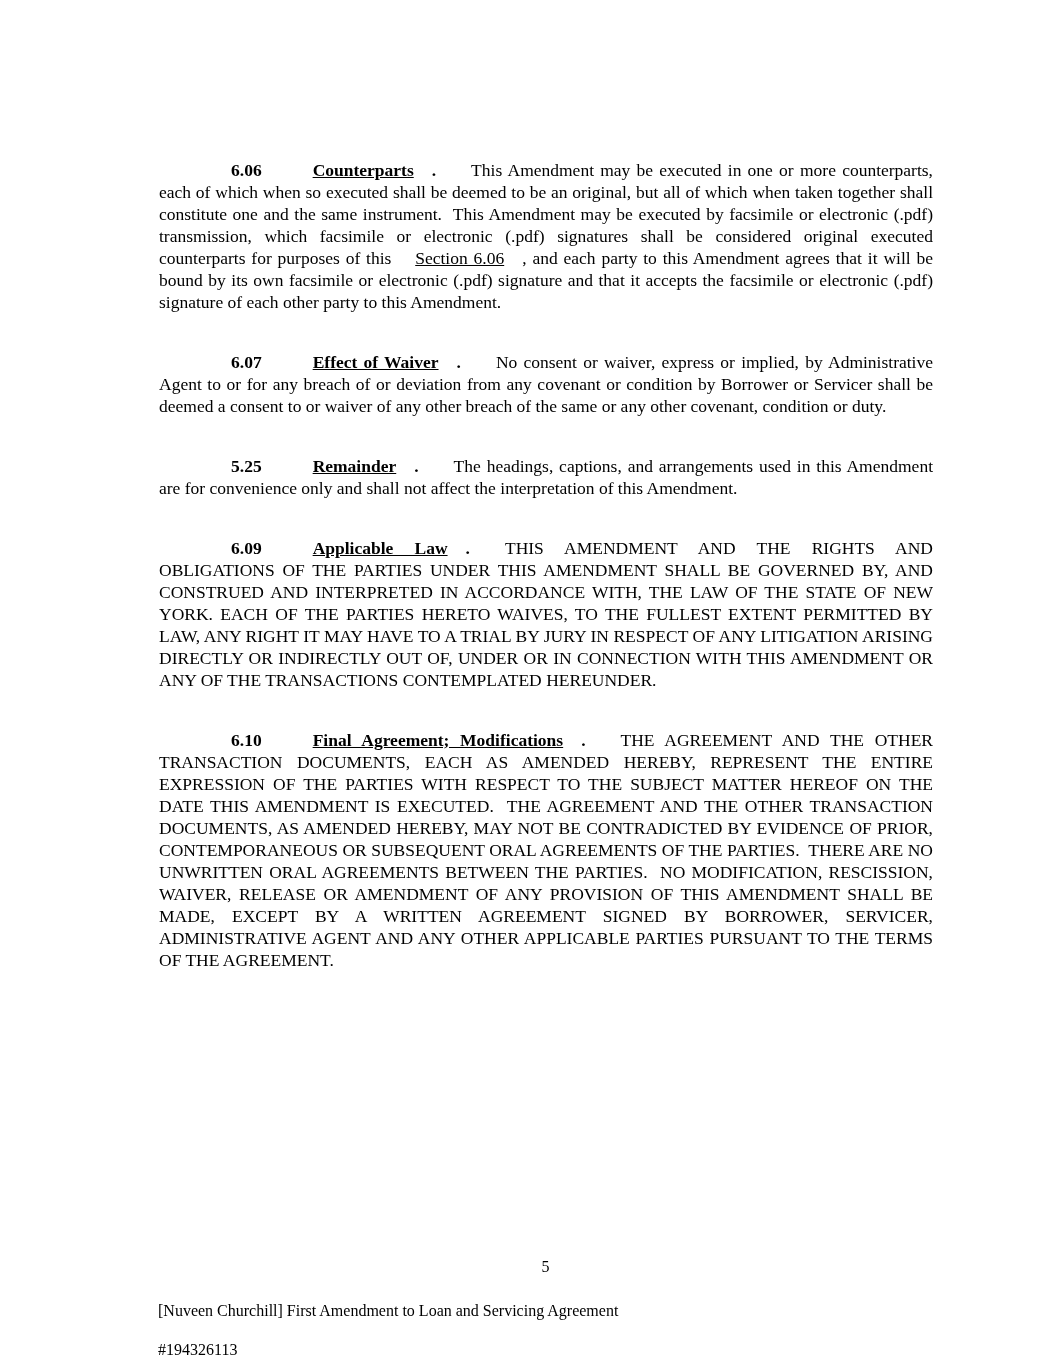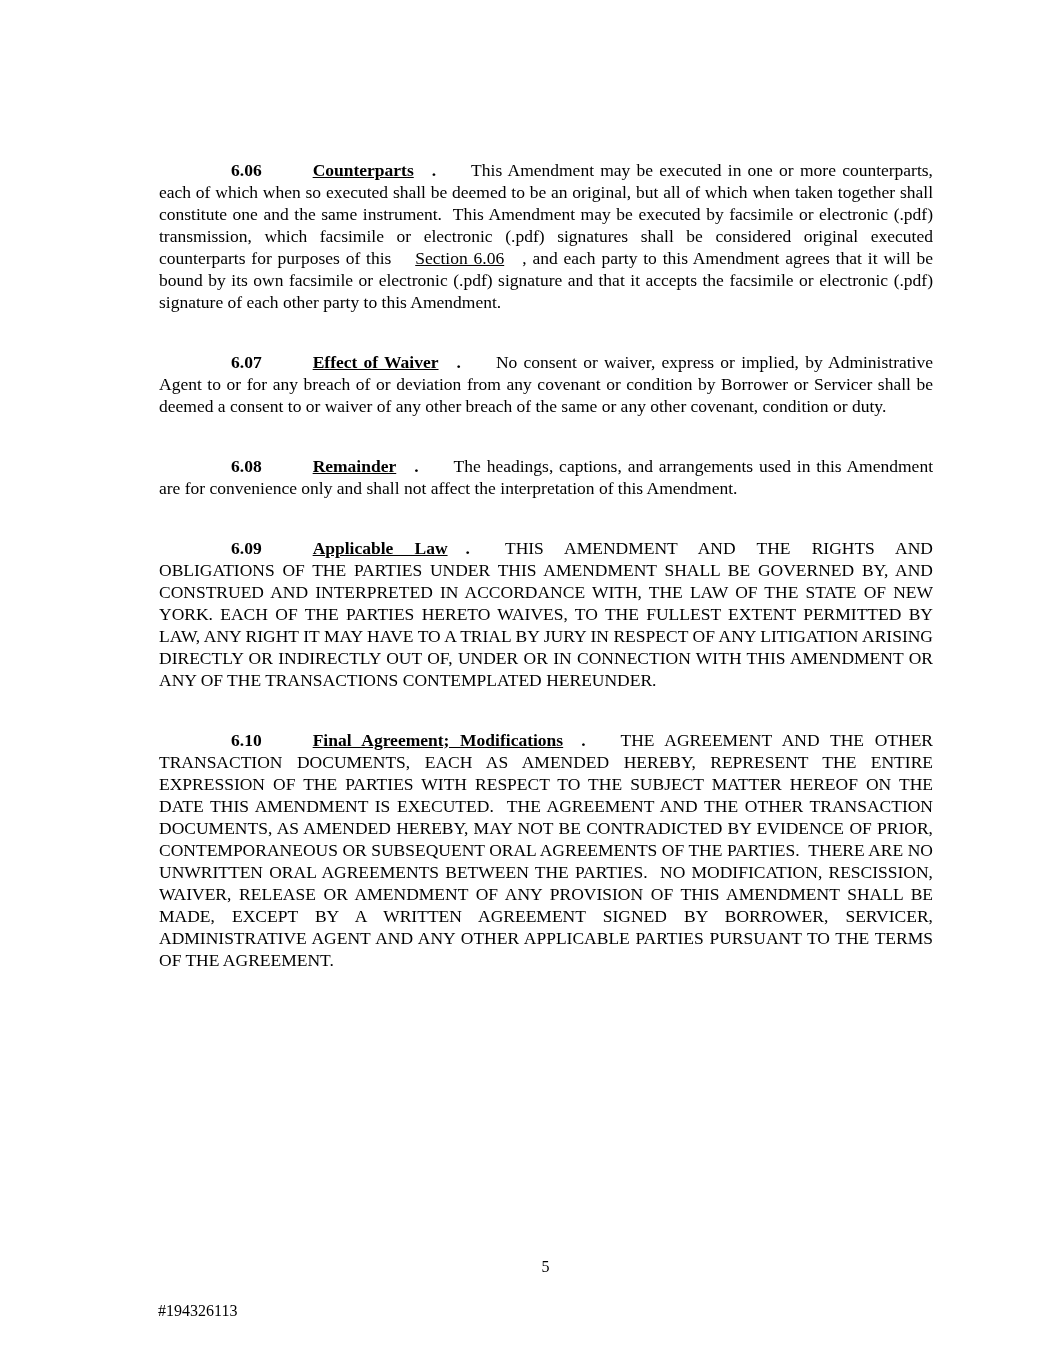--- a/index.html
+++ b/index.html
@@ -66,27 +66,28 @@
 </head>
 <body>
 
 <div class="page">
   <div class="content">
 
     <p class="para"><span class="sec-num">6.06</span><span class="sec-heading"><span class="hword">Counterparts</span><span>.</span></span><span>This Amendment may be executed in one or more counterparts, each of which when so executed shall be deemed to be an original, but all of which when taken together shall constitute one and the same instrument.&nbsp; This Amendment may be executed by facsimile or electronic (.pdf) transmission, which facsimile or electronic (.pdf) signatures shall be considered original executed counterparts for purposes of this </span><span class="uref">Section 6.06</span><span>, and each party to this Amendment agrees that it will be bound by its own facsimile or electronic (.pdf) signature and that it accepts the facsimile or electronic (.pdf) signature of each other party to this Amendment.</span></p>
 
     <p class="para"><span class="sec-num">6.07</span><span class="sec-heading"><span class="hword">Effect of Waiver</span><span>.</span></span><span>No consent or waiver, express or implied, by Administrative Agent to or for any breach of or deviation from any covenant or condition by Borrower or Servicer shall be deemed a consent to or waiver of any other breach of the same or any other covenant, condition or duty.</span></p>
 
-    <p class="para"><span class="sec-num">6.08</span><span class="sec-heading"><span class="hword">Remainder</span><span>.</span></span><span>The headings, captions, and arrangements used in this Amendment are for convenience only and shall not affect the interpretation of this Amendment.</span></p>
+    <p class="para"><span class="sec-num">5.25</span><span class="sec-heading"><span class="hword">Remainder</span><span>.</span></span><span>The headings, captions, and arrangements used in this Amendment are for convenience only and shall not affect the interpretation of this Amendment.</span></p>
 
     <p class="para"><span class="sec-num">6.09</span><span class="sec-heading"><span class="hword">Applicable Law</span><span>.</span></span><span>THIS AMENDMENT AND THE RIGHTS AND OBLIGATIONS OF THE PARTIES UNDER THIS AMENDMENT SHALL BE GOVERNED BY, AND CONSTRUED AND INTERPRETED IN ACCORDANCE WITH, THE LAW OF THE STATE OF NEW YORK. EACH OF THE PARTIES HERETO WAIVES, TO THE FULLEST EXTENT PERMITTED BY LAW, ANY RIGHT IT MAY HAVE TO A TRIAL BY JURY IN RESPECT OF ANY LITIGATION ARISING DIRECTLY OR INDIRECTLY OUT OF, UNDER OR IN CONNECTION WITH THIS AMENDMENT OR ANY OF THE TRANSACTIONS CONTEMPLATED HEREUNDER.</span></p>
 
     <p class="para"><span class="sec-num">6.10</span><span class="sec-heading"><span class="hword">Final Agreement; Modifications</span><span>.</span></span><span>THE AGREEMENT AND THE OTHER TRANSACTION DOCUMENTS, EACH AS AMENDED HEREBY, REPRESENT THE ENTIRE EXPRESSION OF THE PARTIES WITH RESPECT TO THE SUBJECT MATTER HEREOF ON THE DATE THIS AMENDMENT IS EXECUTED.&nbsp; THE AGREEMENT AND THE OTHER TRANSACTION DOCUMENTS, AS AMENDED HEREBY, MAY NOT BE CONTRADICTED BY EVIDENCE OF PRIOR, CONTEMPORANEOUS OR SUBSEQUENT ORAL AGREEMENTS OF THE PARTIES.&nbsp; THERE ARE NO UNWRITTEN ORAL AGREEMENTS BETWEEN THE PARTIES.&nbsp; NO MODIFICATION, RESCISSION, WAIVER, RELEASE OR AMENDMENT OF ANY PROVISION OF THIS AMENDMENT SHALL BE MADE, EXCEPT BY A WRITTEN AGREEMENT SIGNED BY BORROWER, SERVICER, ADMINISTRATIVE AGENT AND ANY OTHER APPLICABLE PARTIES PURSUANT TO THE TERMS OF THE AGREEMENT.</span></p>
 
 
   </div>
 
   <div class="page-number">5</div>
 
   <div class="doc-footer">
+    <div>[Nuveen Churchill] First Amendment to Loan and Servicing Agreement</div>
     <div>#194326113</div>
   </div>
 </div>
 
 </body></html>

